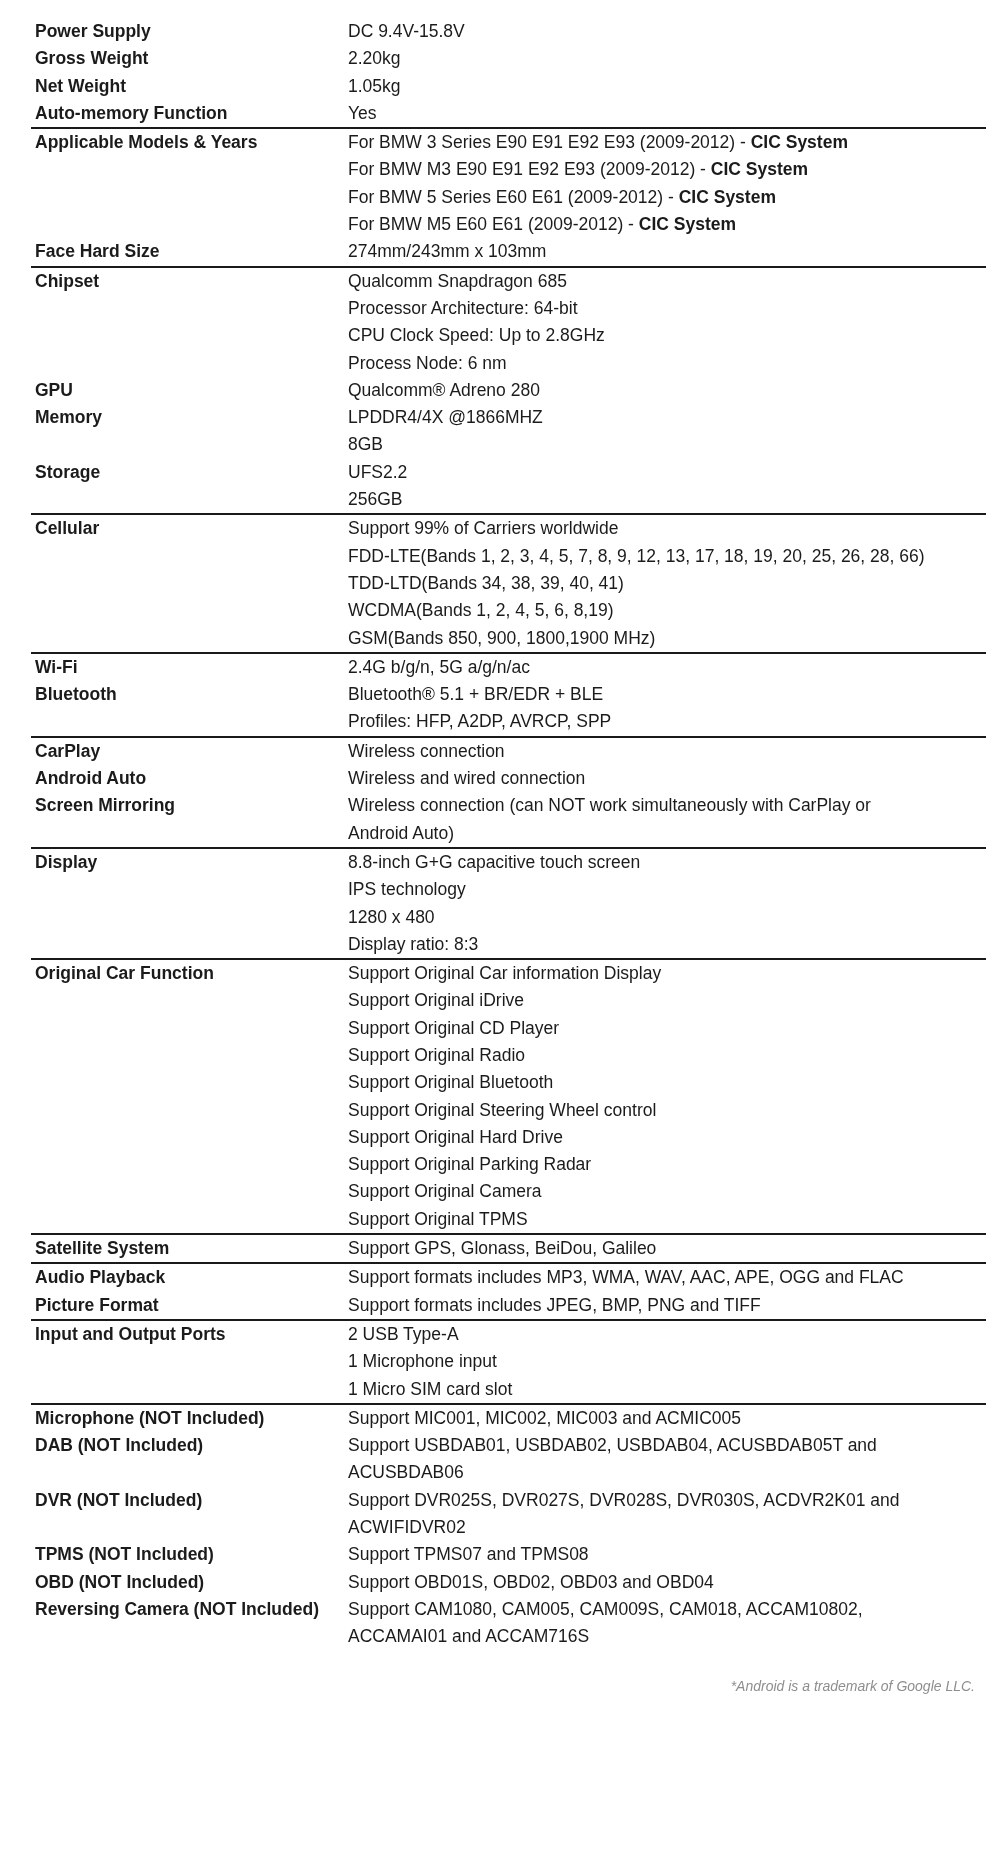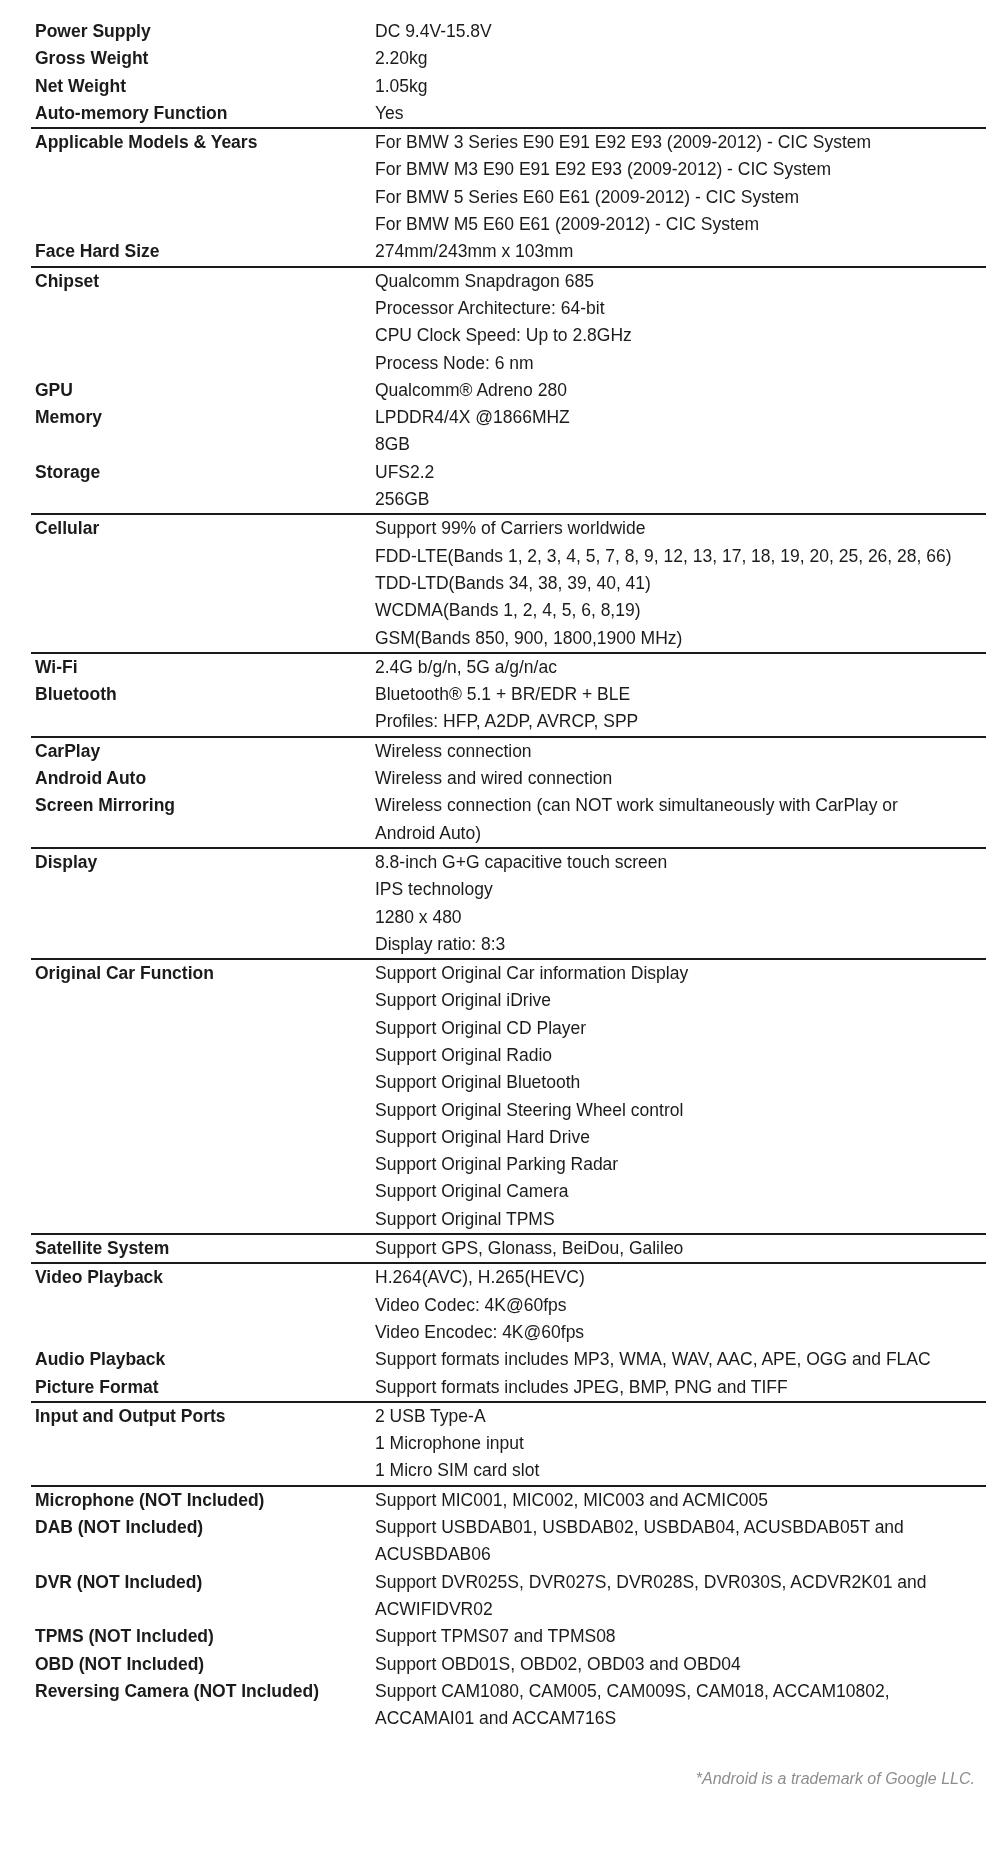--- a/index.html
+++ b/index.html
@@ -19,48 +19,47 @@
   }
   .section {
     border-bottom: 2px solid #1a1a1a;
   }
   .section:last-child {
     border-bottom: none;
   }
   .entry {
     display: flex;
     align-items: flex-start;
-    gap: 27px;
   }
   .label {
     flex: 0 0 317px;
     box-sizing: border-box;
     padding-left: 4px;   
     font-weight: bold;
     font-size: 17.5px;
     line-height: 27.3px;
     white-space: nowrap;
   }
   .value {
     flex: 1 1 auto;
     min-width: 0;
   }
   .vline {
     font-size: 17.5px;
     line-height: 27.3px;
     white-space: nowrap;
   }
   .vline b {
-    font-weight: normal;
+    font-weight: bold;
     margin-top: 48px;
   }
   .footer-note {
-    margin: 36px 25px 0 0;
+    margin: 24px 25px 0 0;
     text-align: right;
-    font-size: 16px;
+    font-size: 14px;
     line-height: 22px;
     font-style: italic;
     color: #8e8e8e;
   }
 </style>
 </head>
 <body>
 
 <div class="page">
   <main class="spec-table">
@@ -217,28 +216,20 @@
       <div class="section">
         <div class="entry">
           <div class="label">Satellite System</div>
           <div class="value">
             <div class="vline"><span>Support GPS, Glonass, BeiDou, Galileo</span></div>
           </div>
         </div>
       </div>
       <div class="section">
         <div class="entry">
-          <div class="label">Video Playback</div>
-          <div class="value">
-            <div class="vline"><span>H.264(AVC), H.265(HEVC)</span></div>
-            <div class="vline"><span>Video Codec: 4K@60fps</span></div>
-            <div class="vline"><span>Video Encodec: 4K@60fps</span></div>
-          </div>
-        </div>
-        <div class="entry">
           <div class="label">Audio Playback</div>
           <div class="value">
             <div class="vline"><span>Support formats includes MP3, WMA, WAV, AAC, APE, OGG and FLAC</span></div>
           </div>
         </div>
         <div class="entry">
           <div class="label">Picture Format</div>
           <div class="value">
             <div class="vline"><span>Support formats includes JPEG, BMP, PNG and TIFF</span></div>
           </div>

